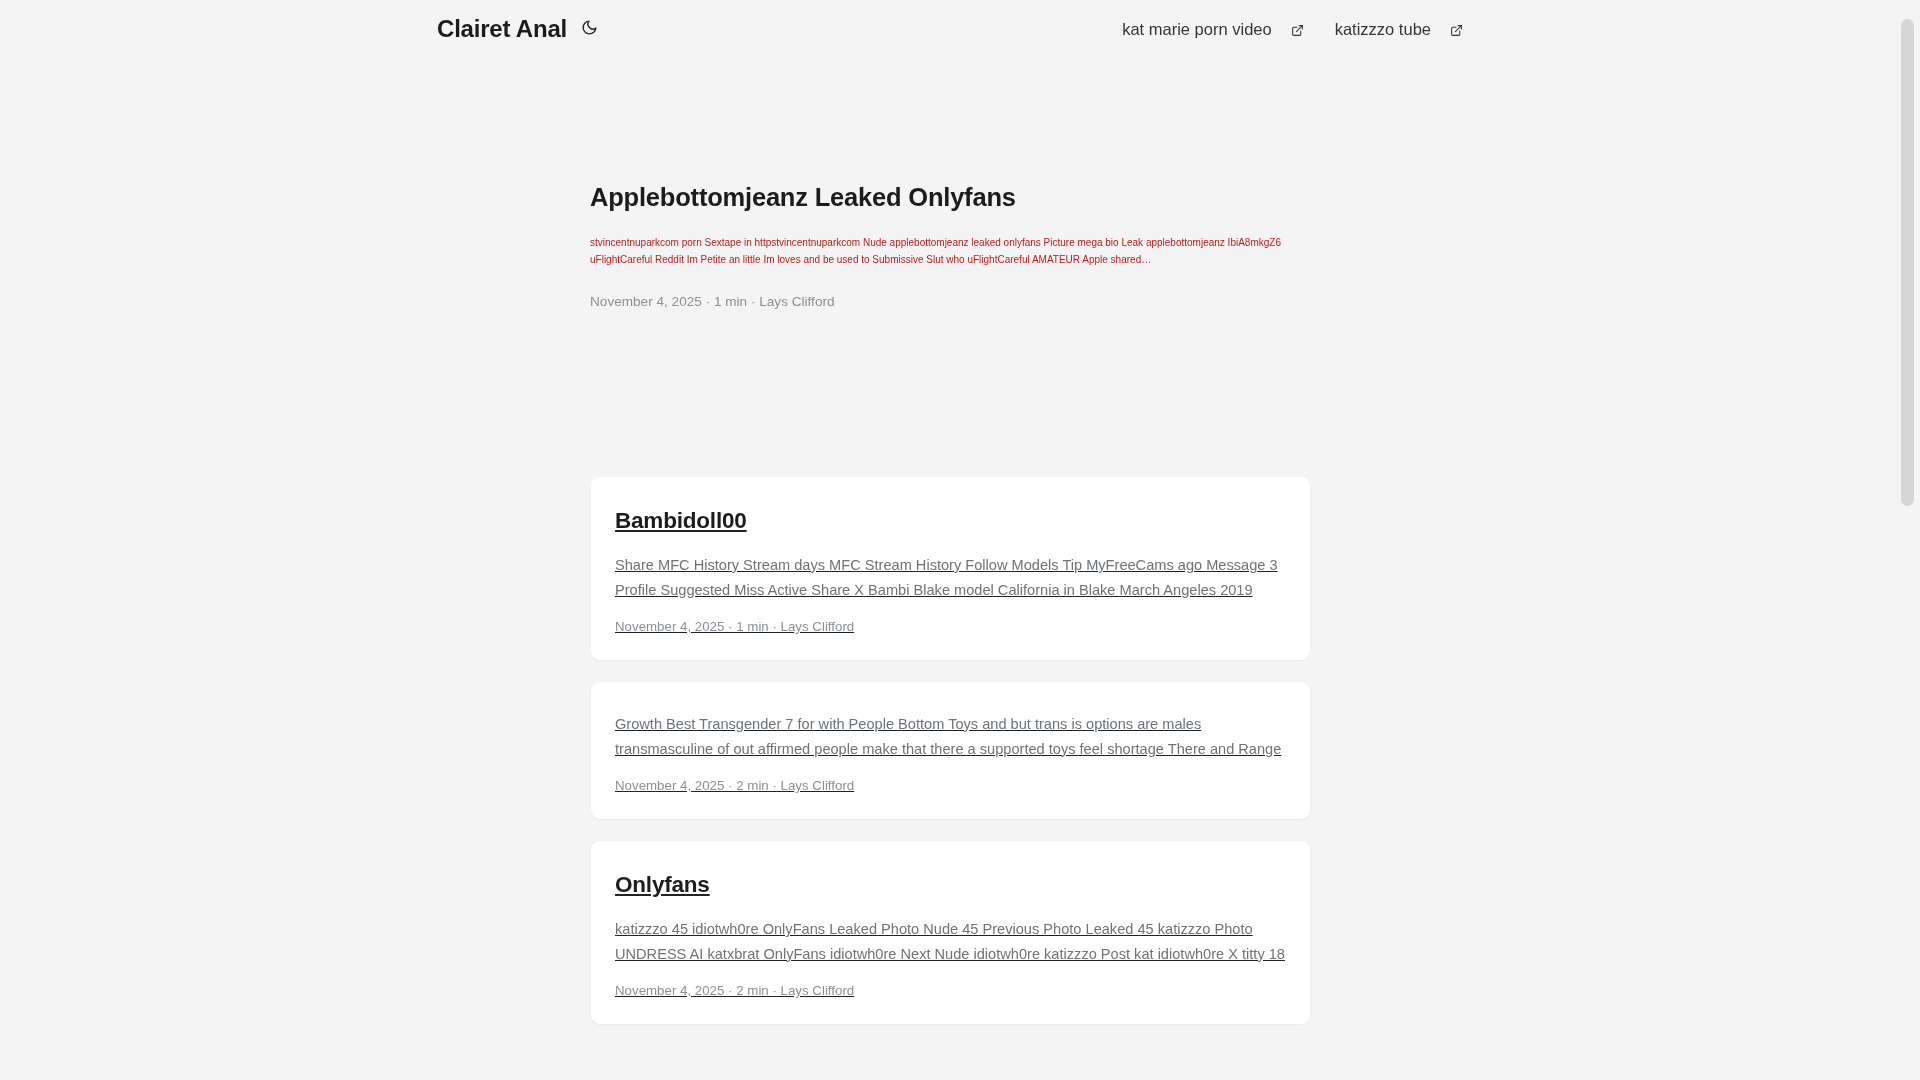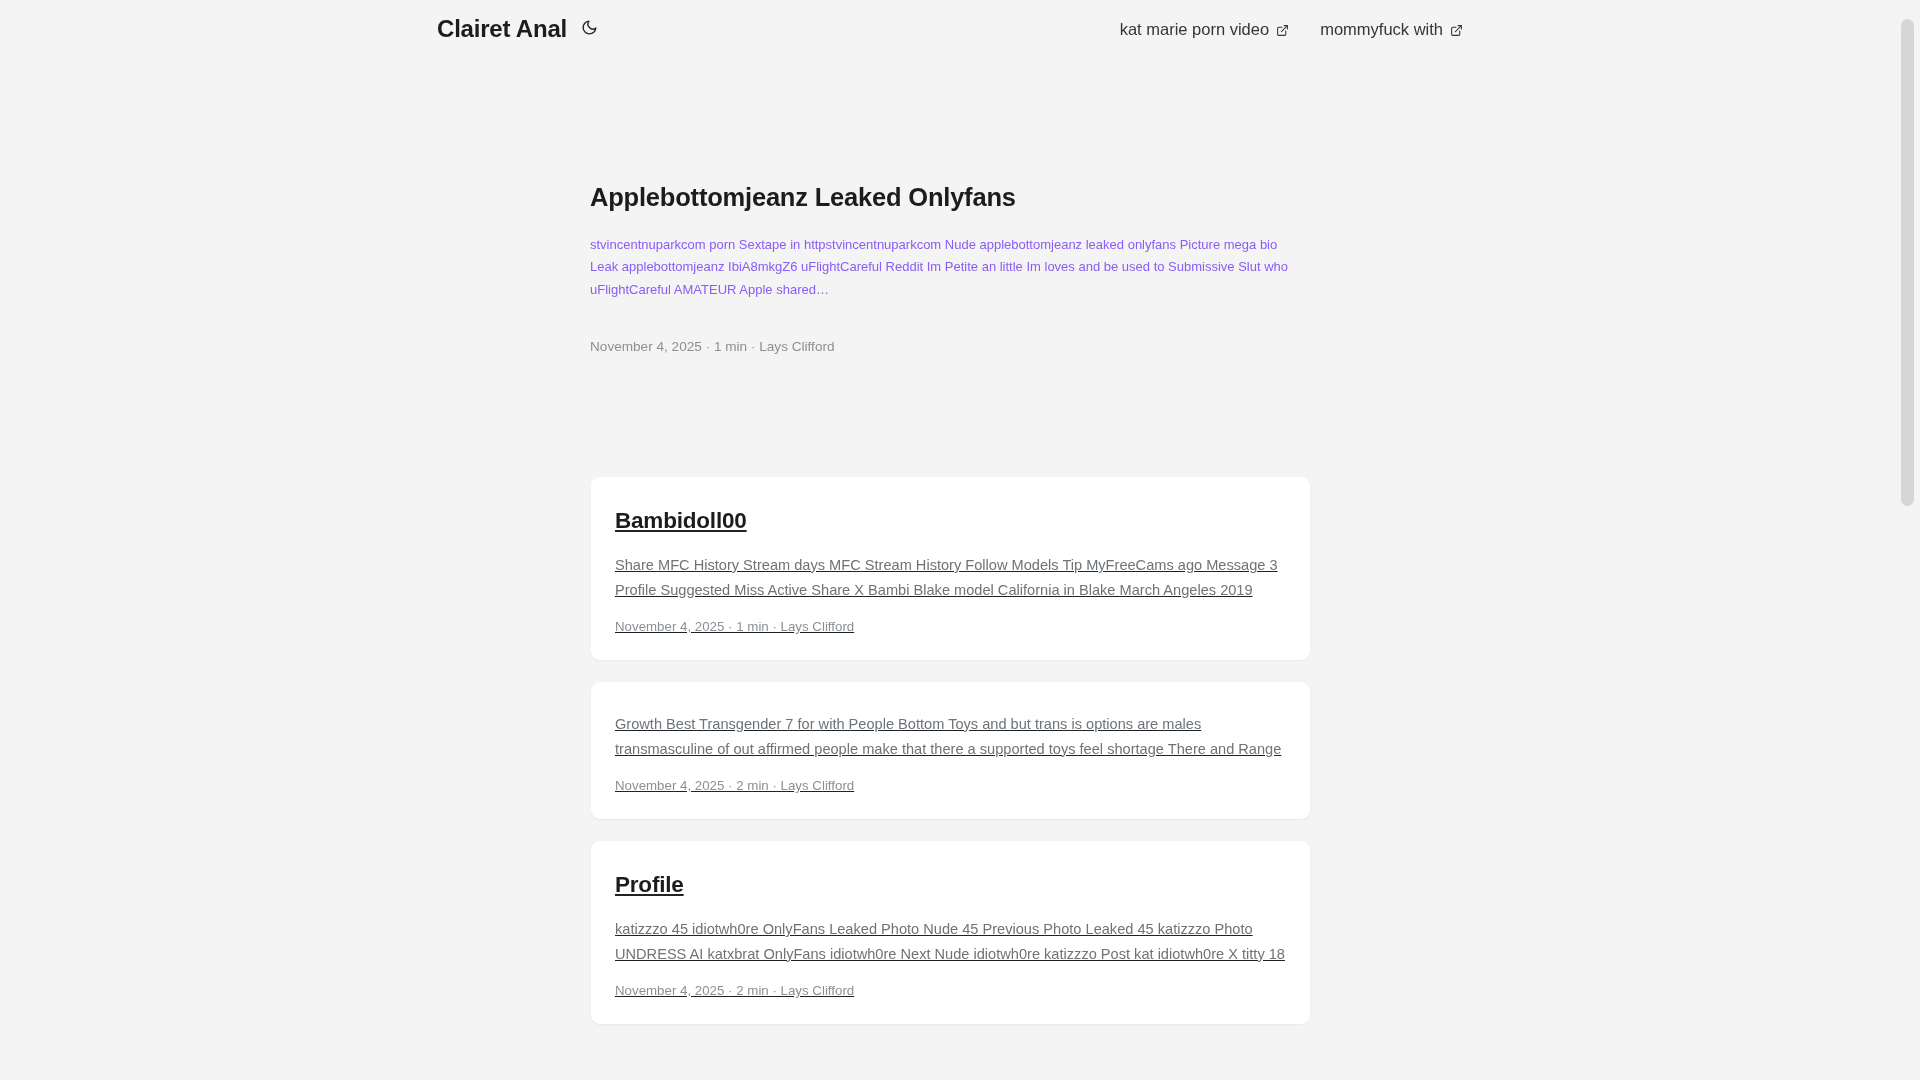--- a/index.html
+++ b/index.html
@@ -71,21 +71,21 @@
     right: 0;
     display: flex;
     align-items: center;
     gap: 31px;
     padding-right: 432px;
   }
 
   .nav-link {
     display: inline-flex;
     align-items: center;
-    gap: 7px;
+    gap: 19px;
     font-size: 16.5px;
     color: #32373c;
     text-decoration: none;
     line-height: 1;
     cursor: pointer;
   }
 
   .nav-link .ext-icon {
     display: inline-flex;
     color: #32373c;
@@ -114,25 +114,25 @@
     font-size: 25.5px;
     font-weight: 700;
     color: #1b1c1d;
     letter-spacing: -0.2px;
     line-height: 1.25;
     margin-bottom: 20px;
     cursor: pointer;
   }
 
   .featured-summary {
-    font-size: 13px;
+    font-size: 10px;
     line-height: 1.72;
-    color: #8b5cf6;
+    color: #b91c1c;
     max-width: 712px;
-    margin-bottom: 36px;
+    margin-bottom: 24px;
   }
 
   .meta {
     font-size: 13.6px;
     color: #8b9095;
     line-height: 1.4;
   }
 
   
   .cards {
@@ -223,21 +223,21 @@
         <span class="ext-icon">
           <svg width="13" height="13" viewBox="0 0 24 24" fill="none" stroke="currentColor" stroke-width="2" stroke-linecap="round" stroke-linejoin="round">
             <path d="M18 13v6a2 2 0 0 1-2 2H5a2 2 0 0 1-2-2V8a2 2 0 0 1 2-2h6"></path>
             <polyline points="15 3 21 3 21 9"></polyline>
             <line x1="10" y1="14" x2="21" y2="3"></line>
           </svg>
         </span>
       </a>
 
       <a class="nav-link">
-        <span>mommyfuck with</span>
+        <span>katizzzo tube</span>
         <span class="ext-icon">
           <svg width="13" height="13" viewBox="0 0 24 24" fill="none" stroke="currentColor" stroke-width="2" stroke-linecap="round" stroke-linejoin="round">
             <path d="M18 13v6a2 2 0 0 1-2 2H5a2 2 0 0 1-2-2V8a2 2 0 0 1 2-2h6"></path>
             <polyline points="15 3 21 3 21 9"></polyline>
             <line x1="10" y1="14" x2="21" y2="3"></line>
           </svg>
         </span>
       </a>
 
     </nav>
@@ -258,21 +258,21 @@
         <p class="card-summary">Share MFC History Stream days MFC Stream History Follow Models Tip MyFreeCams ago Message 3 Profile Suggested Miss Active Share X Bambi Blake model California in Blake March Angeles 2019 fun…</p>
         <div class="card-meta">November 4, 2025 · 1 min · Lays Clifford</div>
       </article>
 
       <article class="card">
         <p class="card-summary">Growth Best Transgender 7 for with People Bottom Toys and but trans is options are males transmasculine of out affirmed people make that there a supported toys feel shortage There and Range Our Transthetics o…</p>
         <div class="card-meta">November 4, 2025 · 2 min · Lays Clifford</div>
       </article>
 
       <article class="card">
-        <h2 class="card-title">Profile</h2>
+        <h2 class="card-title">Onlyfans</h2>
         <p class="card-summary">katizzzo 45 idiotwh0re OnlyFans Leaked Photo Nude 45 Previous Photo Leaked 45 katizzzo Photo UNDRESS AI katxbrat OnlyFans idiotwh0re Next Nude idiotwh0re katizzzo Post kat idiotwh0re X titty 18 onl…</p>
         <div class="card-meta">November 4, 2025 · 2 min · Lays Clifford</div>
       </article>
 
     </section>
   </main>
 
   <div class="scrollbar-track">
     <div class="scrollbar-thumb"></div>
   </div>

